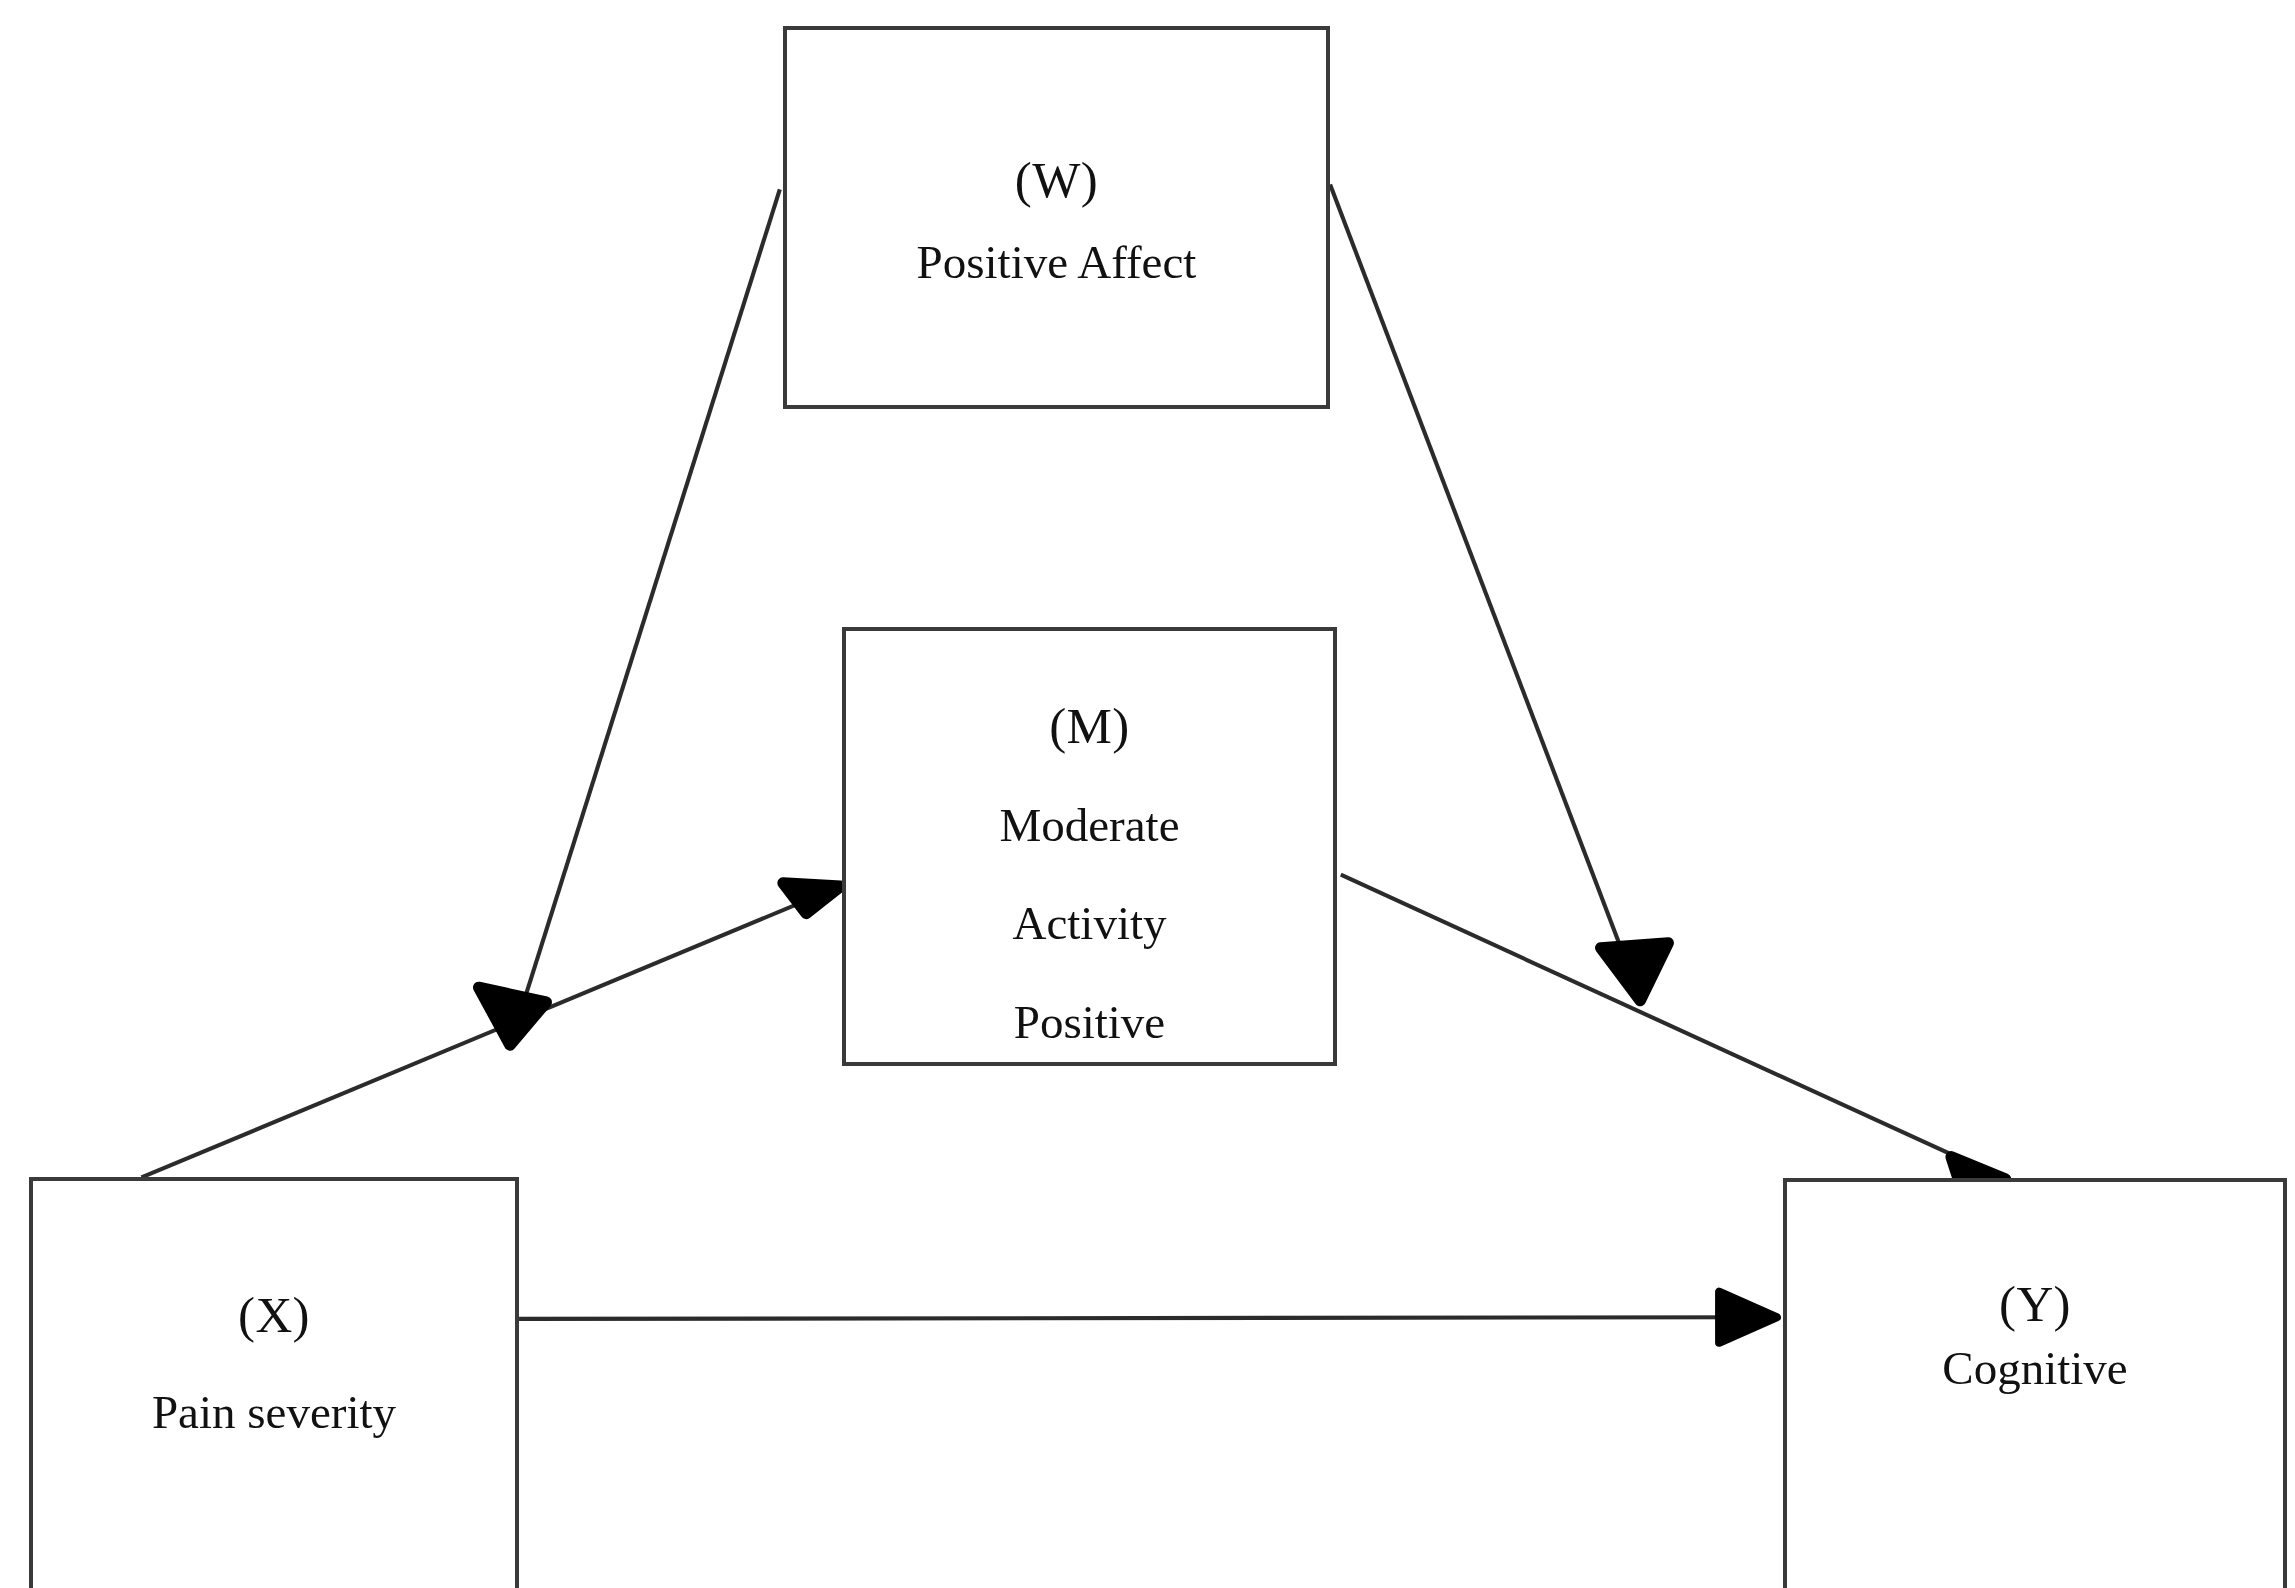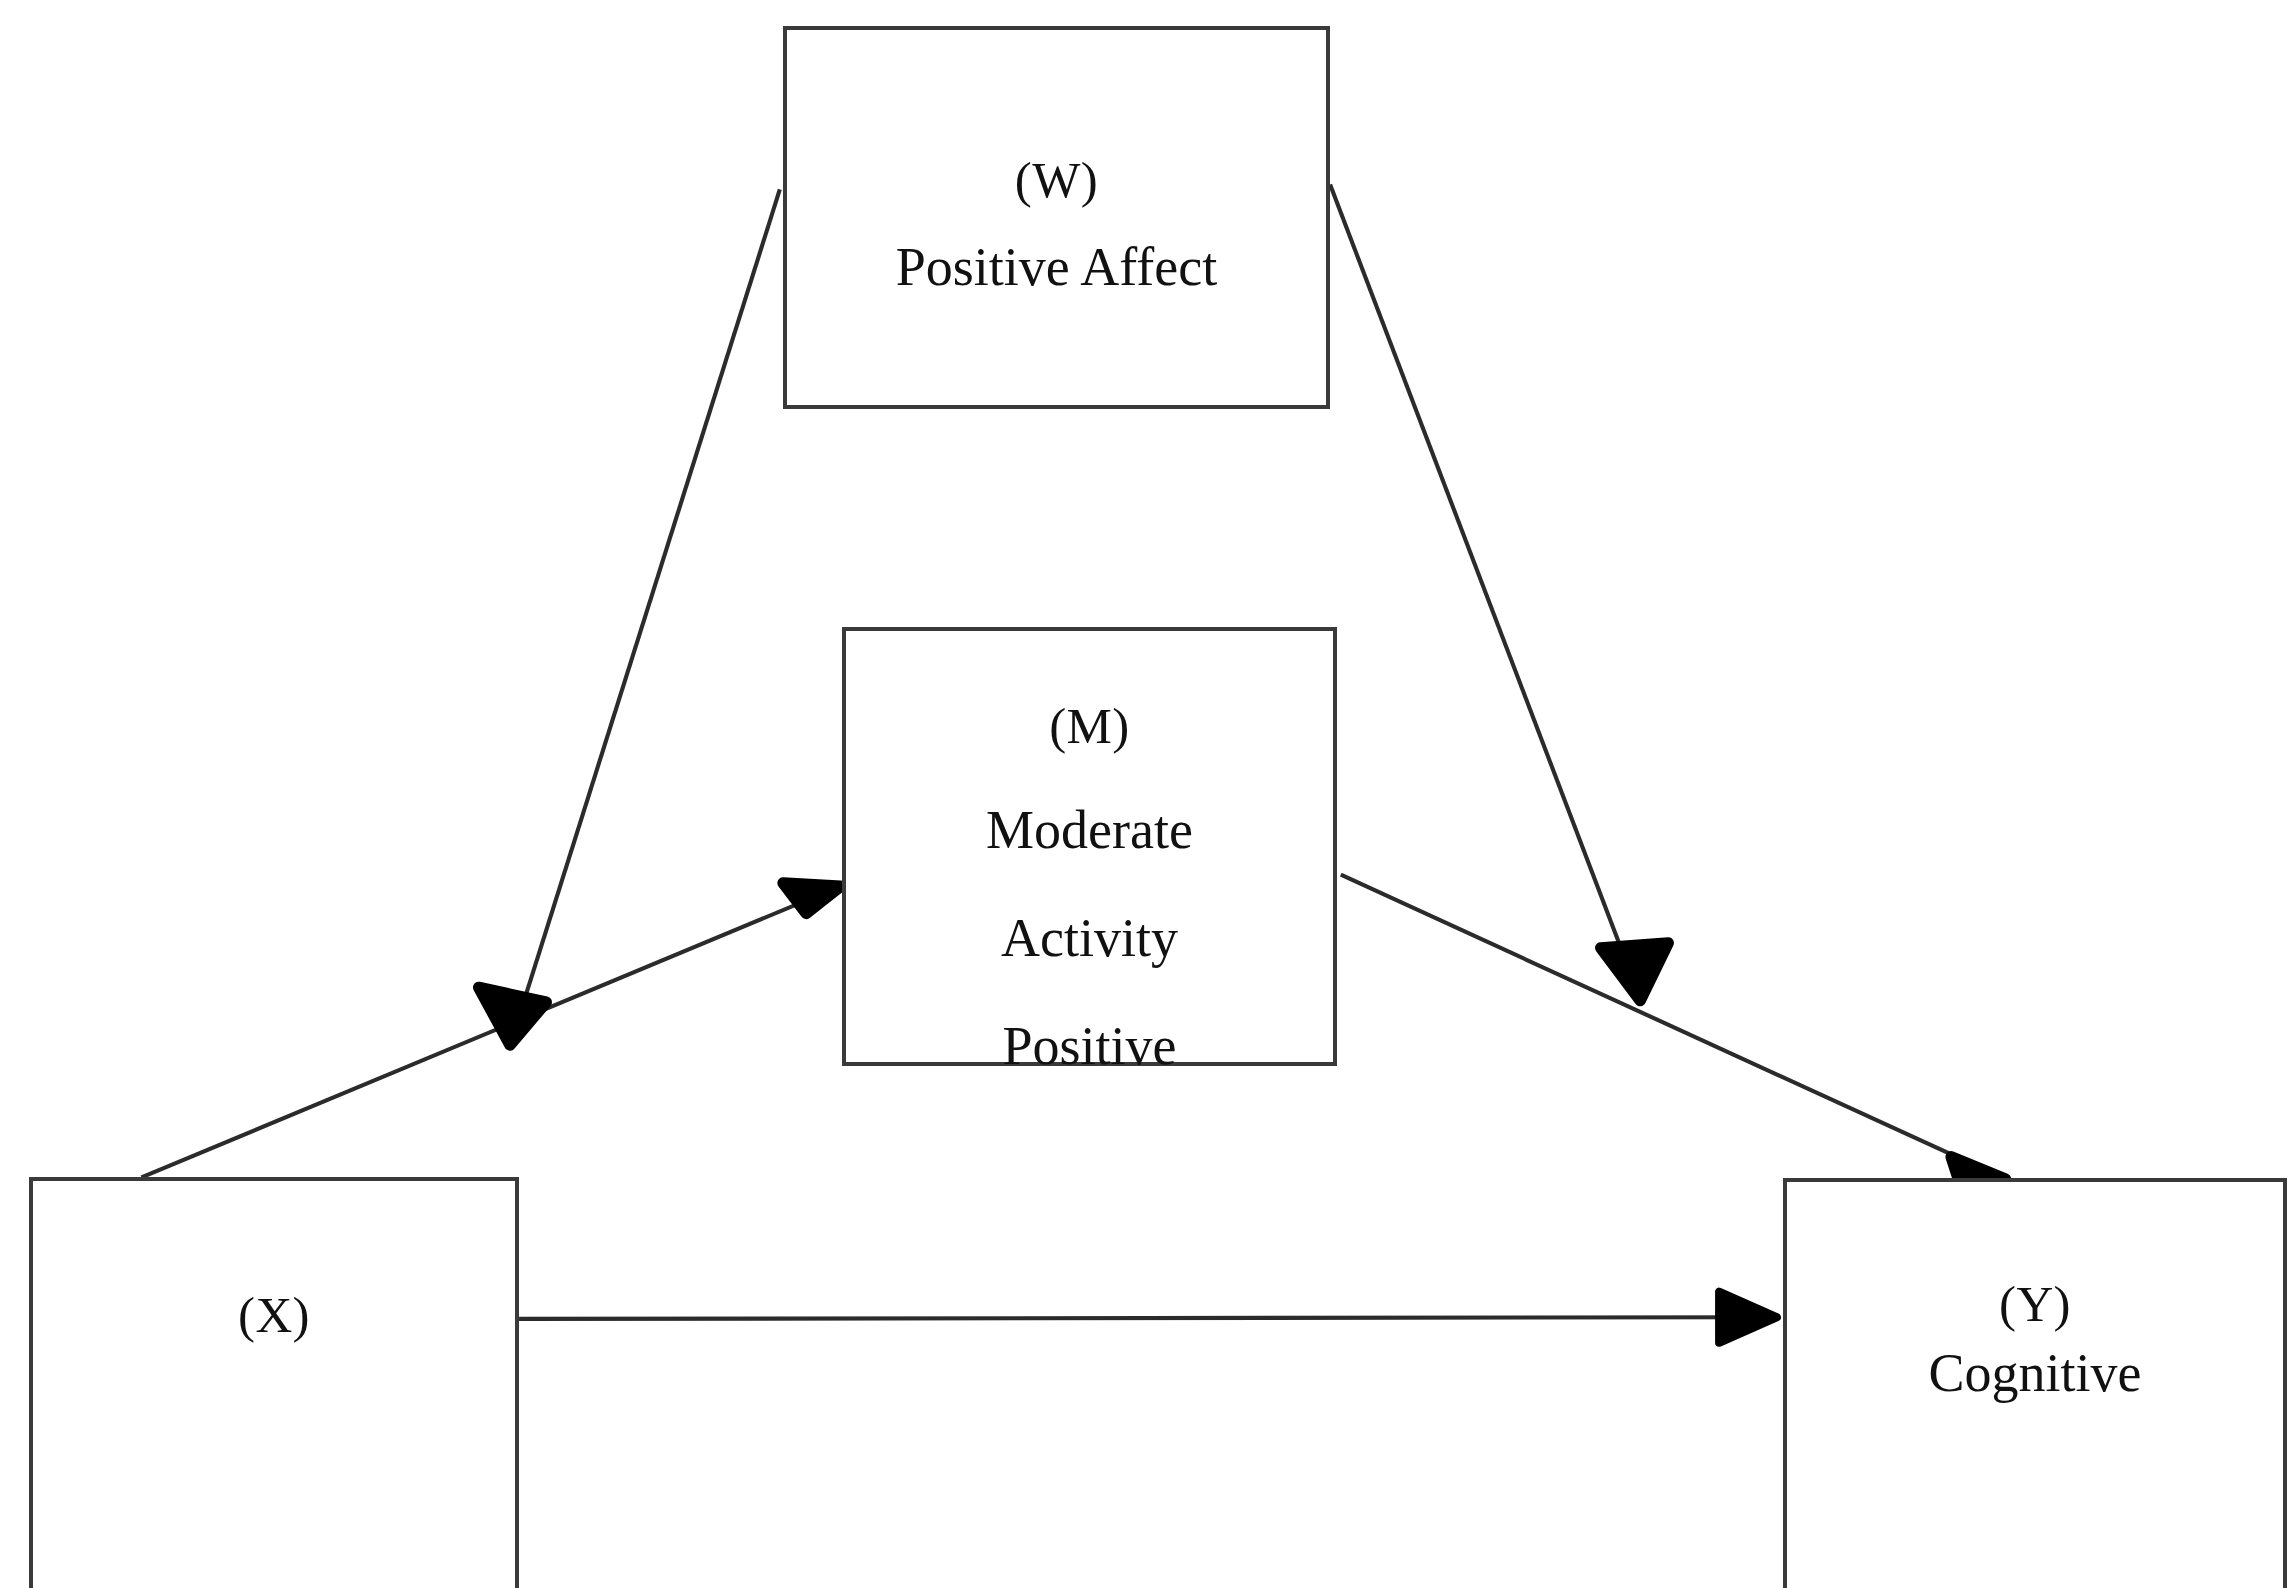--- a/index.html
+++ b/index.html
@@ -37,21 +37,21 @@
     text-align: center;
     color: #111111;
   }
   .node-code {
     font-size: 51px;
     line-height: 1.25;
     letter-spacing: 0.4px;
     white-space: nowrap;
   }
   .node-label-line {
-    font-size: 54px;
+    font-size: 47px;
     line-height: 1.35;
     white-space: nowrap;
   }
   
   #box-w {
     left: 783px;
     top: 26px;
     width: 547px;
     height: 383px;
     justify-content: flex-start;
@@ -130,20 +130,21 @@
 
   <div class="node-box" id="box-m">
     <div class="node-code">(M)</div>
     <div class="node-label-line">Moderate</div>
     <div class="node-label-line">Activity</div>
     <div class="node-label-line">Positive</div>
   </div>
 
   <div class="node-box" id="box-x">
     <div class="node-code">(X)</div>
+    <div class="node-label-line">Pain severity</div>
   </div>
 
   <div class="node-box" id="box-y">
     <div class="node-code">(Y)</div>
     <div class="node-label-line">Cognitive</div>
   </div>
 
 </div>
 
 

